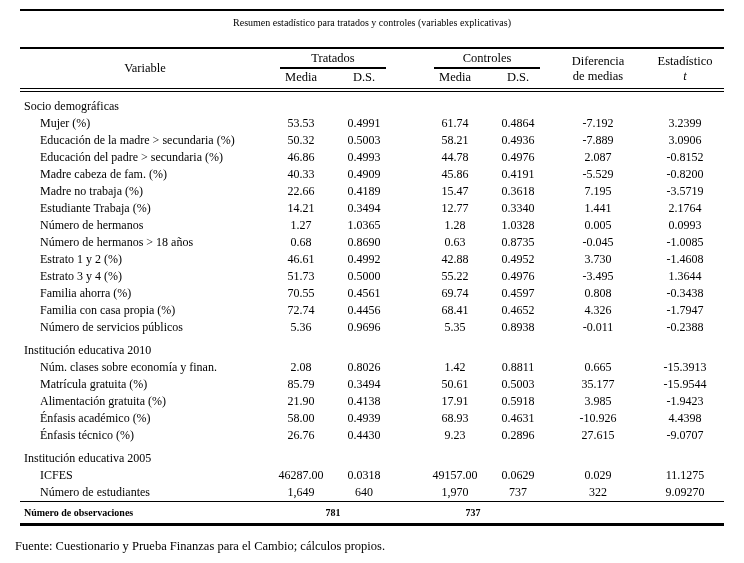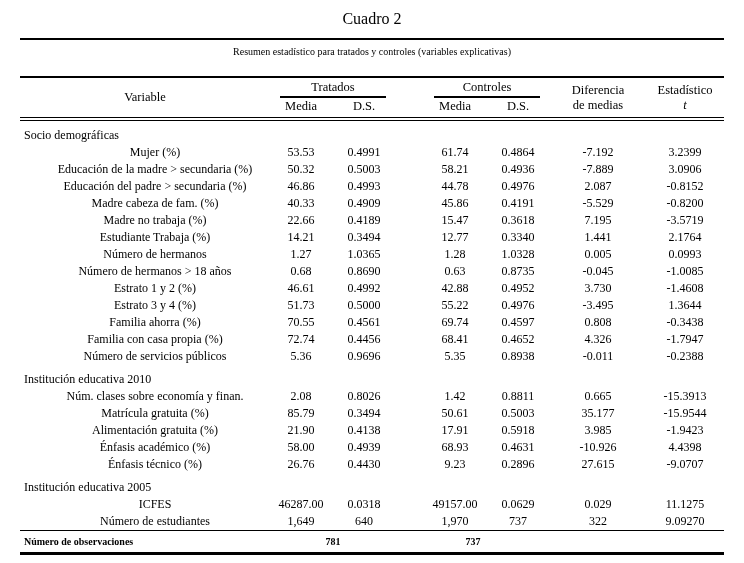--- a/index.html
+++ b/index.html
@@ -51,41 +51,40 @@
     padding: 0;
     white-space: nowrap;
     overflow: hidden;
   }
   td.section {
     text-align: left;
     font-weight: bold;
     padding-left: 4px;
     padding-top: 6px;
   }
-  td.lbl { text-align: center; padding-left: 20px; }
+  td.lbl { text-align: left; padding-left: 20px; }
   tbody.totals td {
     border-top: 1px solid #000;
     border-bottom: 3px solid #000;
     font-weight: bold;
     font-size: 10px;
     line-height: 19px;
     padding: 1px 0;
   }
   tbody.totals td.tot-label { text-align: left; padding-left: 4px; }
   .fuente {
     font-size: 12.5px;
     margin: 13px 0 0 15px;
   }
 </style>
 </head>
 <body>
 
 <div class="page">
 
-  <div class="doc-title">Cuadro 2</div>
 
   <table class="stats">
     <colgroup>
       <col style="width:250px">
       <col style="width:62px">
       <col style="width:64px">
       <col style="width:28px">
       <col style="width:62px">
       <col style="width:64px">
       <col style="width:96px">

